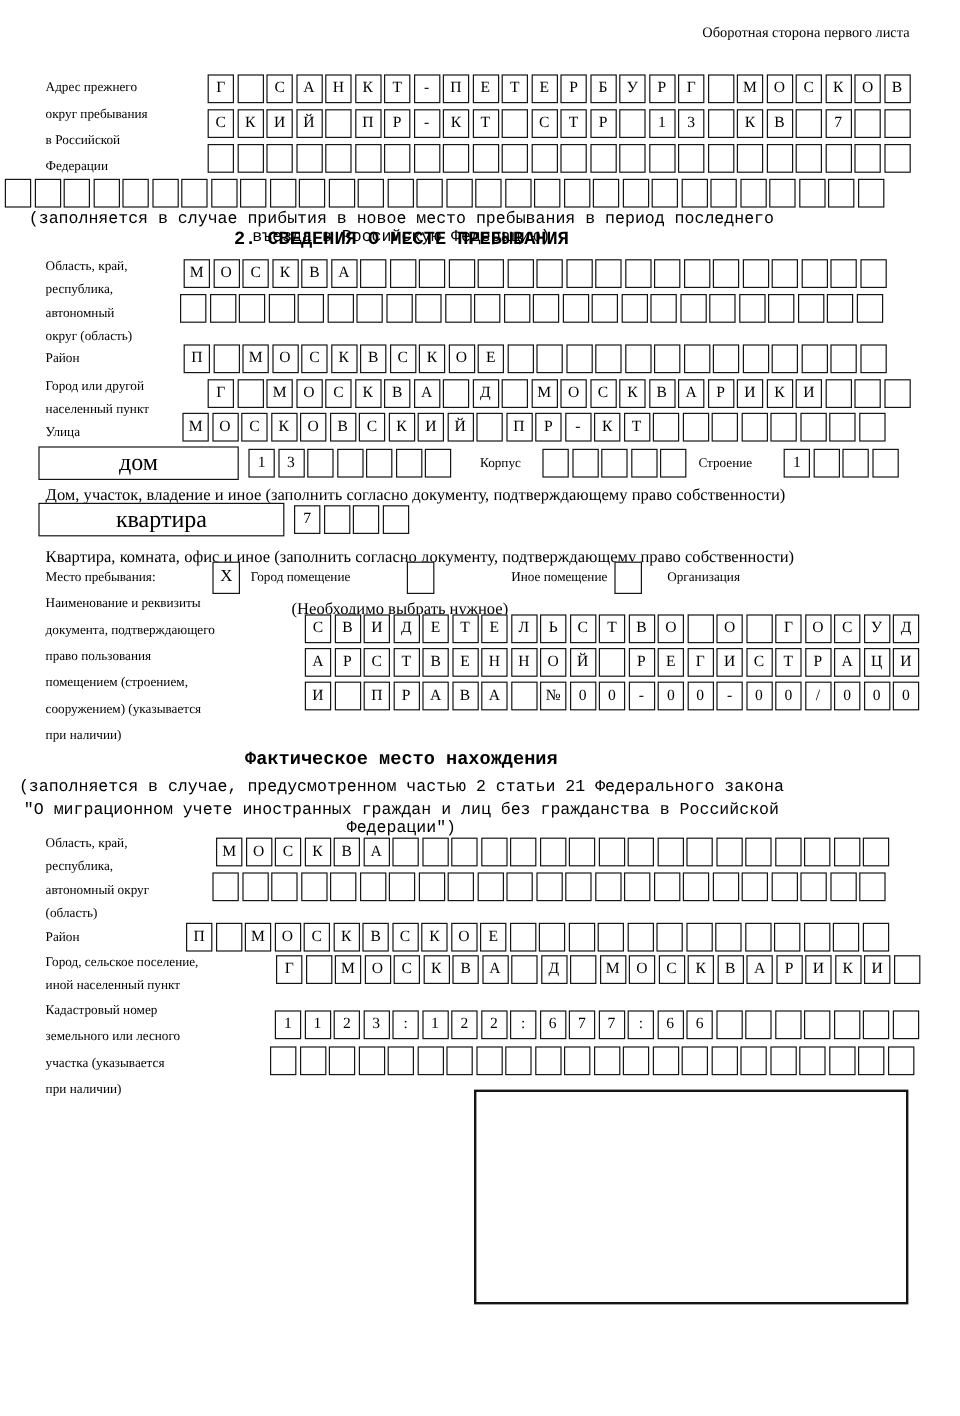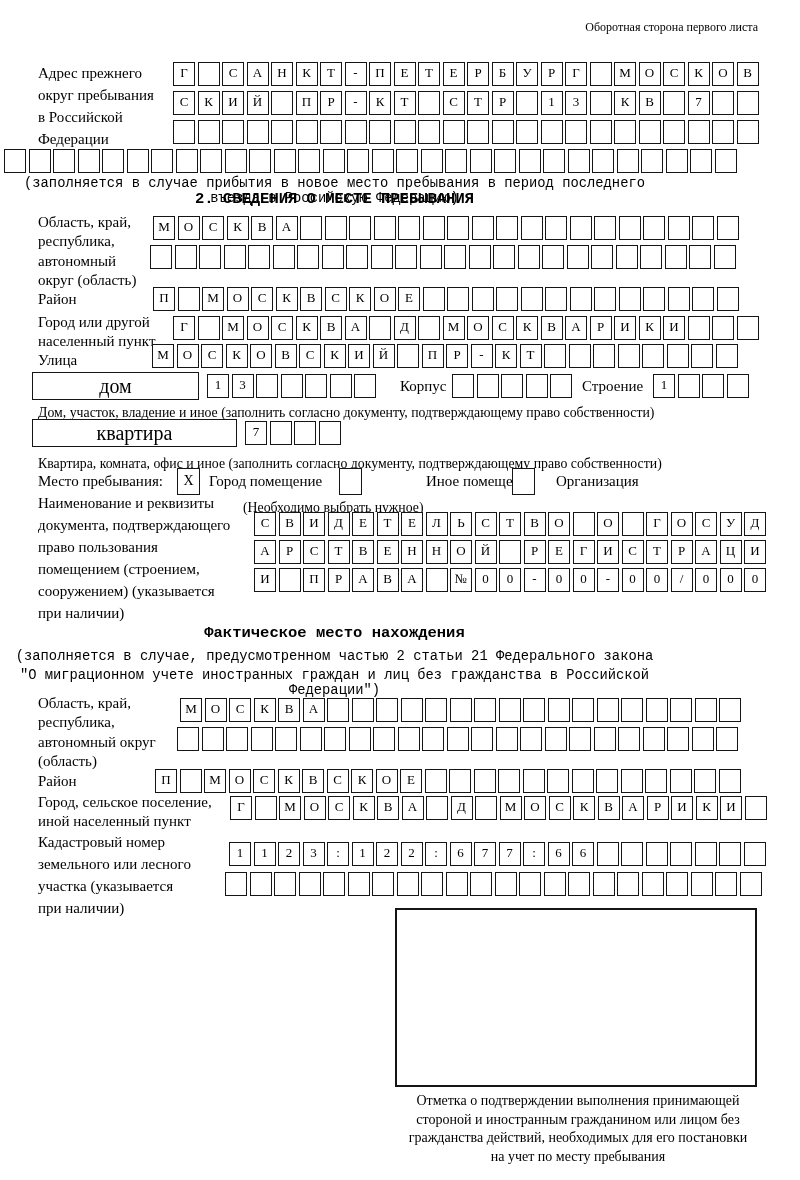--- a/index.html
+++ b/index.html
@@ -3,21 +3,21 @@
 <meta charset="utf-8">
 <style>
   * { margin:0; padding:0; box-sizing:border-box; }
   html,body { background:#fff; }
   .page {
     position:relative; width:800px; height:1180px; margin:0 auto;
     background:#fff; color:#000; overflow:hidden;
     font-family:"Liberation Serif", serif;
   }
   .abs { position:absolute; }
-  .lbl { position:absolute; font-size:15px; line-height:19.3px; white-space:nowrap; }
+  .lbl { position:absolute; font-size:11px; line-height:19.3px; white-space:nowrap; }
   .lbl.lh22 div { line-height:22px; }
   .cellrow { position:absolute; display:flex; gap:2.5px; }
   .cell {
     flex:none; width:22px; height:24px; border:1.6px solid #151515;
     font:13px/20px "Liberation Serif", serif; text-align:center; background:#fff;
   }
   .box-label {
     position:absolute; height:28px; border:1.6px solid #151515;
     display:flex; align-items:center; justify-content:center;
     font-size:20px; background:#fff;
@@ -595,20 +595,14 @@
       <span class="cell"></span>
       <span class="cell"></span>
       <span class="cell"></span>
       <span class="cell"></span>
       <span class="cell"></span>
       <span class="cell"></span>
       <span class="cell"></span>
     </div>
 
   <div class="stamp-box" style="left:395px; top:908px; width:362px; height:179px;"></div>
-  <div class="stamp-cap" style="left:380px; top:1092px; width:396px;">
-    <div>Отметка о подтверждении выполнения принимающей</div>
-    <div>стороной и иностранным гражданином или лицом без</div>
-    <div>гражданства действий, необходимых для его постановки</div>
-    <div>на учет по месту пребывания</div>
-  </div>
 
 </div>
 
 </body></html>

